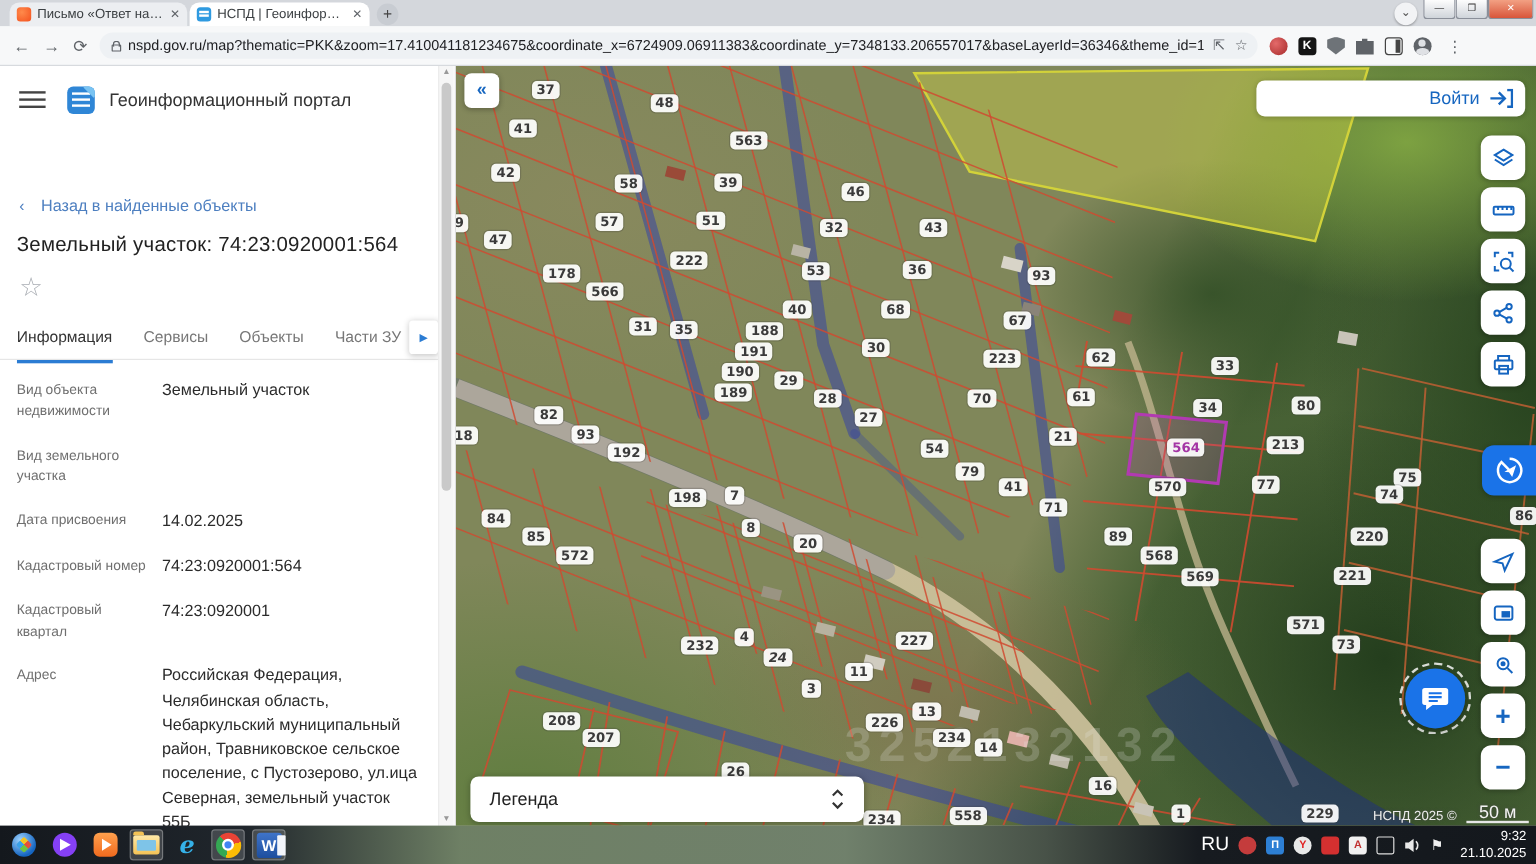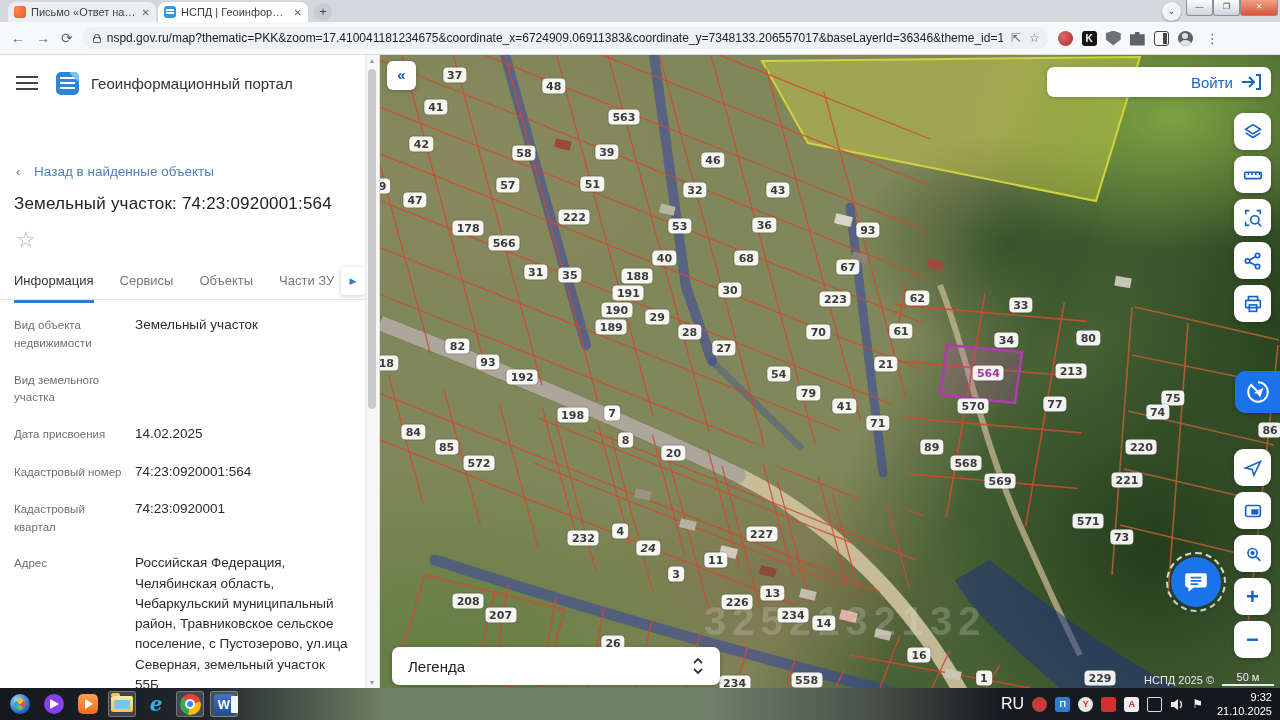--- a/index.html
+++ b/index.html
@@ -93,21 +93,21 @@
   .loginbar .lbl{color:#1666c0;font-size:15px;margin-right:8px;}
   .mapbtn{position:absolute;right:9px;width:37px;height:37px;background:#fff;border-radius:9px;box-shadow:0 1px 4px rgba(0,0,0,.25);display:flex;align-items:center;justify-content:center;color:#1666c0;}
   .mapbtn.blue{right:0;width:45px;height:42px;background:#1a73e8;border-radius:10px 0 0 10px;color:#fff;}
   .zoomtxt{font-size:22px;font-weight:bold;line-height:1;}
   .chatwrap{position:absolute;right:50px;top:497px;width:64px;height:64px;}
   .chatring{position:absolute;left:0;top:0;width:60px;height:60px;border-radius:50%;border:2.5px dashed rgba(250,250,250,.85);}
   .chatbtn{position:absolute;left:5px;top:5px;width:50px;height:50px;border-radius:50%;background:#1a73e8;display:flex;align-items:center;justify-content:center;box-shadow:0 2px 6px rgba(0,0,0,.35);}
   .legend{position:absolute;left:12px;bottom:3px;width:328px;height:38px;background:#fff;border-radius:7px;box-shadow:0 1px 5px rgba(0,0,0,.25);display:flex;align-items:center;justify-content:space-between;padding:0 16px;}
   .legend .lbl{font-size:15px;color:#222;}
   .attrib{position:absolute;right:66px;bottom:2px;font-size:11px;color:#ececec;text-shadow:0 0 3px #444;}
-  .scalebar{position:absolute;right:6px;bottom:2px;width:52px;font-size:11px;color:#f2f2f2;text-shadow:0 0 3px #444;text-align:center;border-bottom:2px solid #e8e8e8;line-height:13px;}
+  .scalebar{position:absolute;right:6px;bottom:2px;width:52px;font-size:15px;color:#f2f2f2;text-shadow:0 0 3px #444;text-align:center;border-bottom:2px solid #e8e8e8;line-height:13px;}
 
   
   .taskbar{position:absolute;left:0;top:688px;width:1280px;height:32px;
     background:linear-gradient(90deg,#14181d 0%,#20262c 16%,rgba(74,96,62,.8) 30%,rgba(64,86,58,.75) 55%,rgba(40,52,40,.85) 68%,#171b20 78%,#14181d 100%);
     display:flex;align-items:center;}
   .tbicon{width:28px;height:26px;margin-left:6px;border-radius:3px;display:flex;align-items:center;justify-content:center;}
   .tbicon.open{background:rgba(255,255,255,.16);border:1px solid rgba(255,255,255,.28);}
   .orb{width:20px;height:20px;border-radius:50%;background:radial-gradient(circle at 35% 30%,#9fd4ff,#1565c0 70%);position:relative;overflow:hidden;}
   .orb:after{content:"";position:absolute;left:4px;top:4px;width:12px;height:12px;
     background:conic-gradient(#e5503c 0 25%, #6fc341 0 50%, #3aa0e8 0 75%, #f3c324 0 100%);border-radius:2px;transform:rotate(45deg) scale(.8);}

